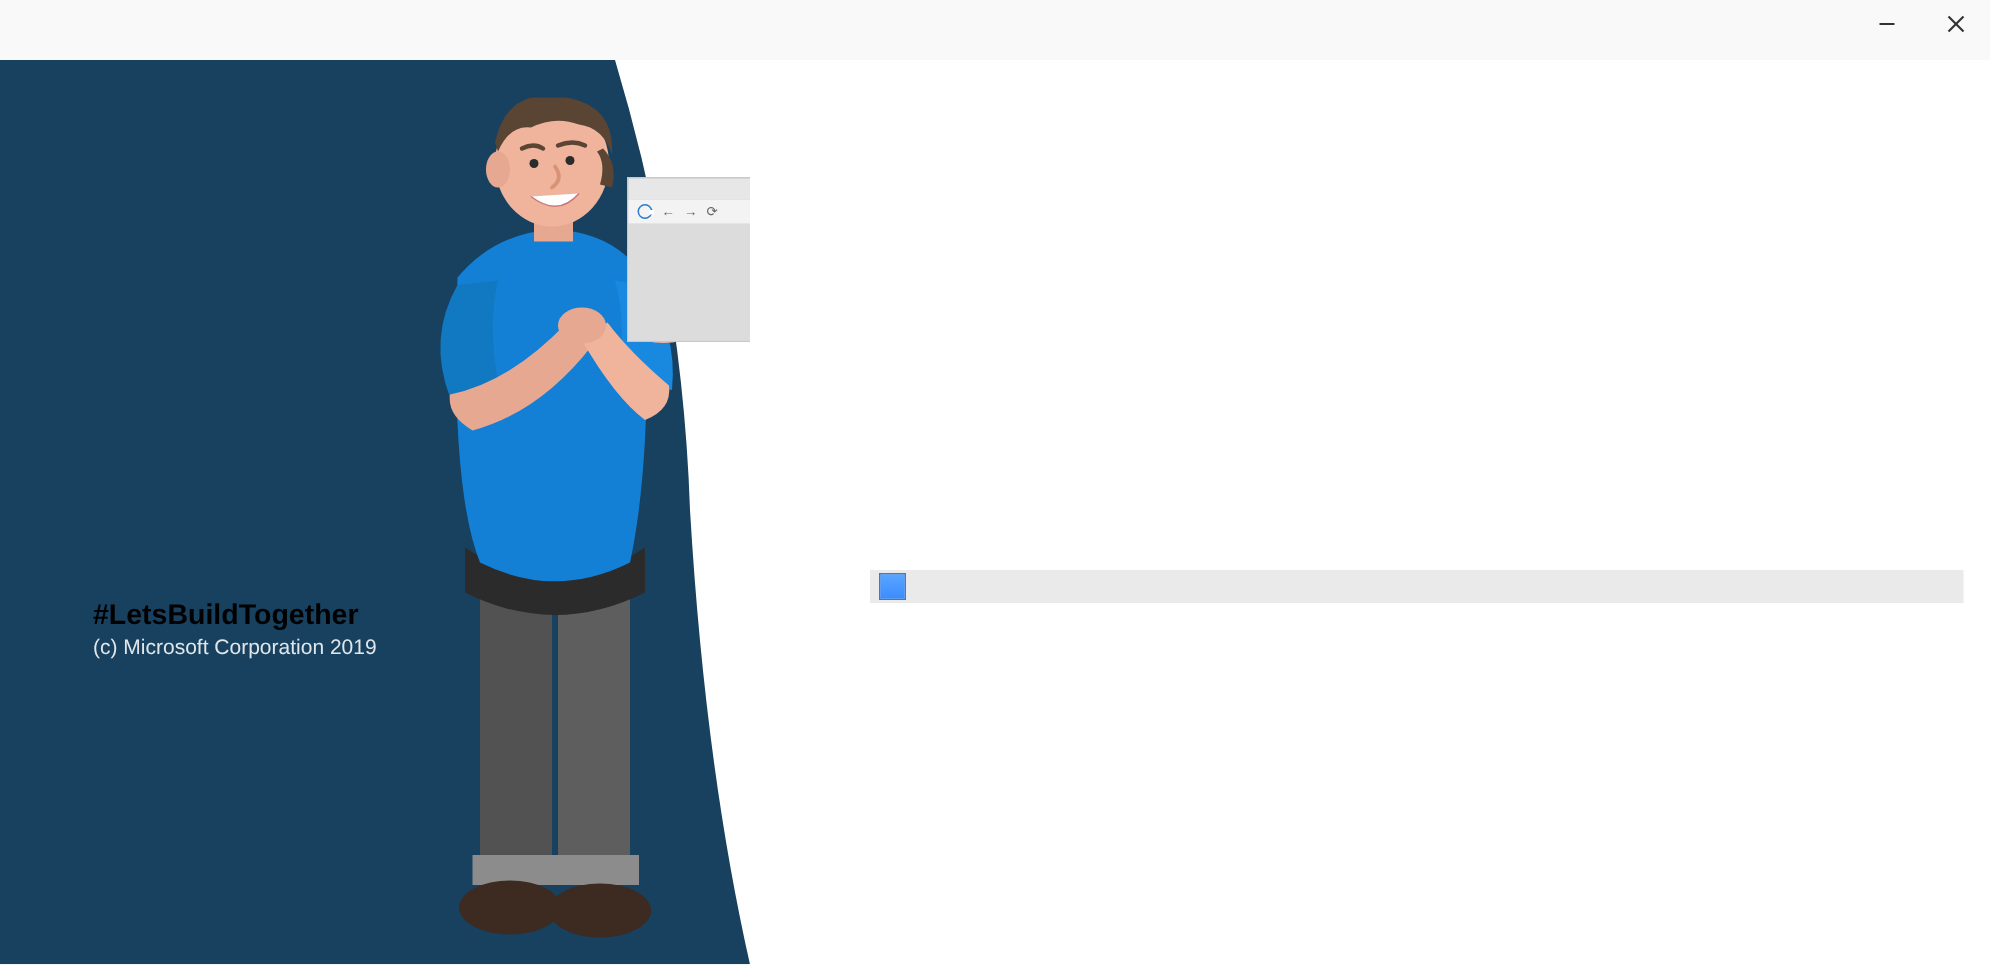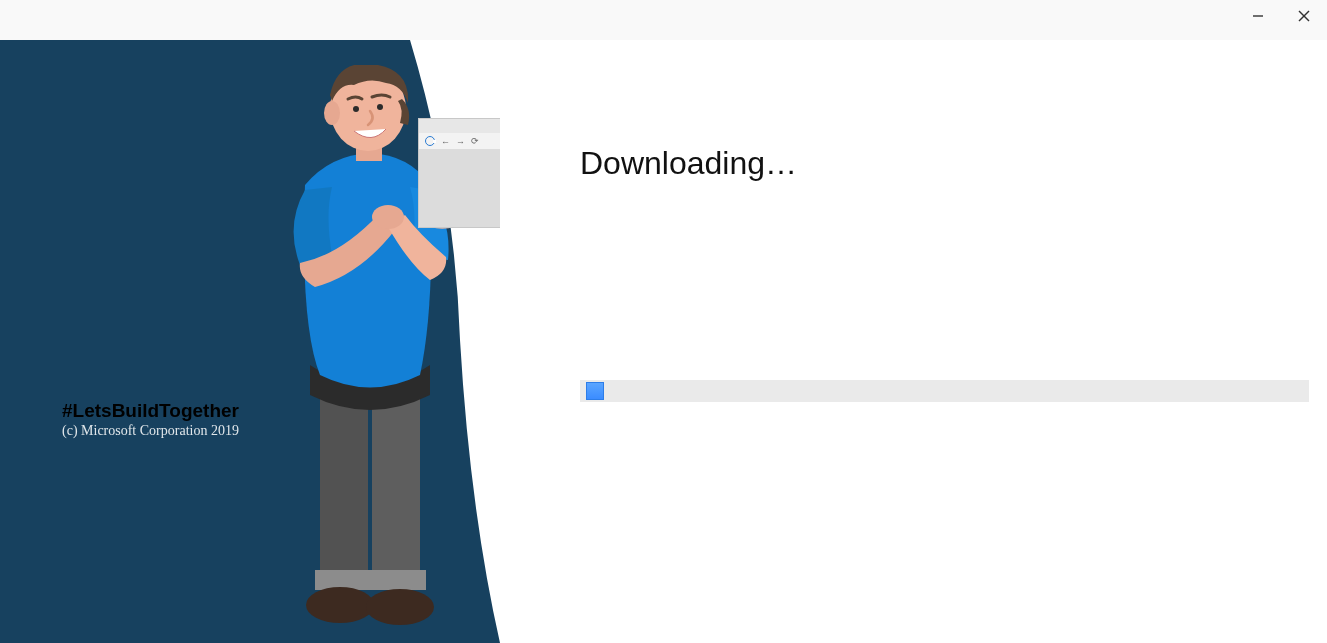--- a/index.html
+++ b/index.html
@@ -3,21 +3,21 @@
 <meta charset="utf-8">
 <style>
   * { margin: 0; padding: 0; box-sizing: border-box; }
   html, body { width: 1327px; height: 643px; overflow: hidden; font-family: "Segoe UI", Arial, sans-serif; background: #fff; }
   .window { position: relative; width: 1327px; height: 643px; }
   .titlebar { position: absolute; top: 0; left: 0; right: 0; height: 40px; background: #f9f9f9; display: flex; justify-content: flex-end; align-items: flex-start; }
   .titlebar .ctl { width: 46px; height: 32px; display: flex; align-items: center; justify-content: center; color: #333; }
   .sidebar { position: absolute; top: 40px; left: 0; bottom: 0; width: 500px; overflow: hidden; }
   .sidebar-bg { position: absolute; inset: 0; }
   .tagline { position: absolute; left: 62px; top: 360px; color: #000000; font-weight: 700; font-size: 19px; }
-  .copyright { position: absolute; left: 62px; top: 383px; color: #e0e6ea; font-size: 14px; font-family: Liberation Serif, serif; }
+  .copyright { position: absolute; left: 62px; top: 383px; color: #e0e6ea; font-size: 14px; }
   .main { position: absolute; left: 580px; right: 18px; top: 40px; bottom: 0; }
   .status { position: absolute; top: 105px; left: 0; font-size: 32px; color: #111; font-weight: 400; }
   .progress-track { position: absolute; top: 340px; left: 0; right: 0; height: 22px; background: #eaeaea; }
   .progress-block { position: absolute; top: 2px; left: 6px; width: 18px; height: 18px; background: linear-gradient(180deg,#5aa5ff 0%, #3b8cff 100%); border: 1px solid #2d7de8; }
   
   .edge-window { position: absolute; width: 140px; height: 110px; background: #e8e8e8; border: 1px solid #c8c8c8; }
   .edge-window .tabbar { height: 14px; background: #aeb2b6; display:flex; }
   .edge-window .tab { width: 90px; height: 14px; background: #e7e7e7; }
   .edge-window .toolbar { height: 16px; background: #f3f3f3; display:flex; align-items:center; gap:6px; padding:0 6px; }
   .edge-window .toolbar .tbic { font-size:9px; color:#666; }
@@ -108,19 +108,18 @@
         <span class="tbic">⟳</span>
       </div>
       <div class="content"></div>
     </div>
 
     <div class="tagline">#LetsBuildTogether</div>
     <div class="copyright">(c) Microsoft Corporation 2019</div>
   </div>
 
   <div class="main">
-    <div class="status">Downloading…</div>
     <div class="progress-track">
       <div class="progress-block"></div>
     </div>
   </div>
 
 </div>
 
 </body></html>

